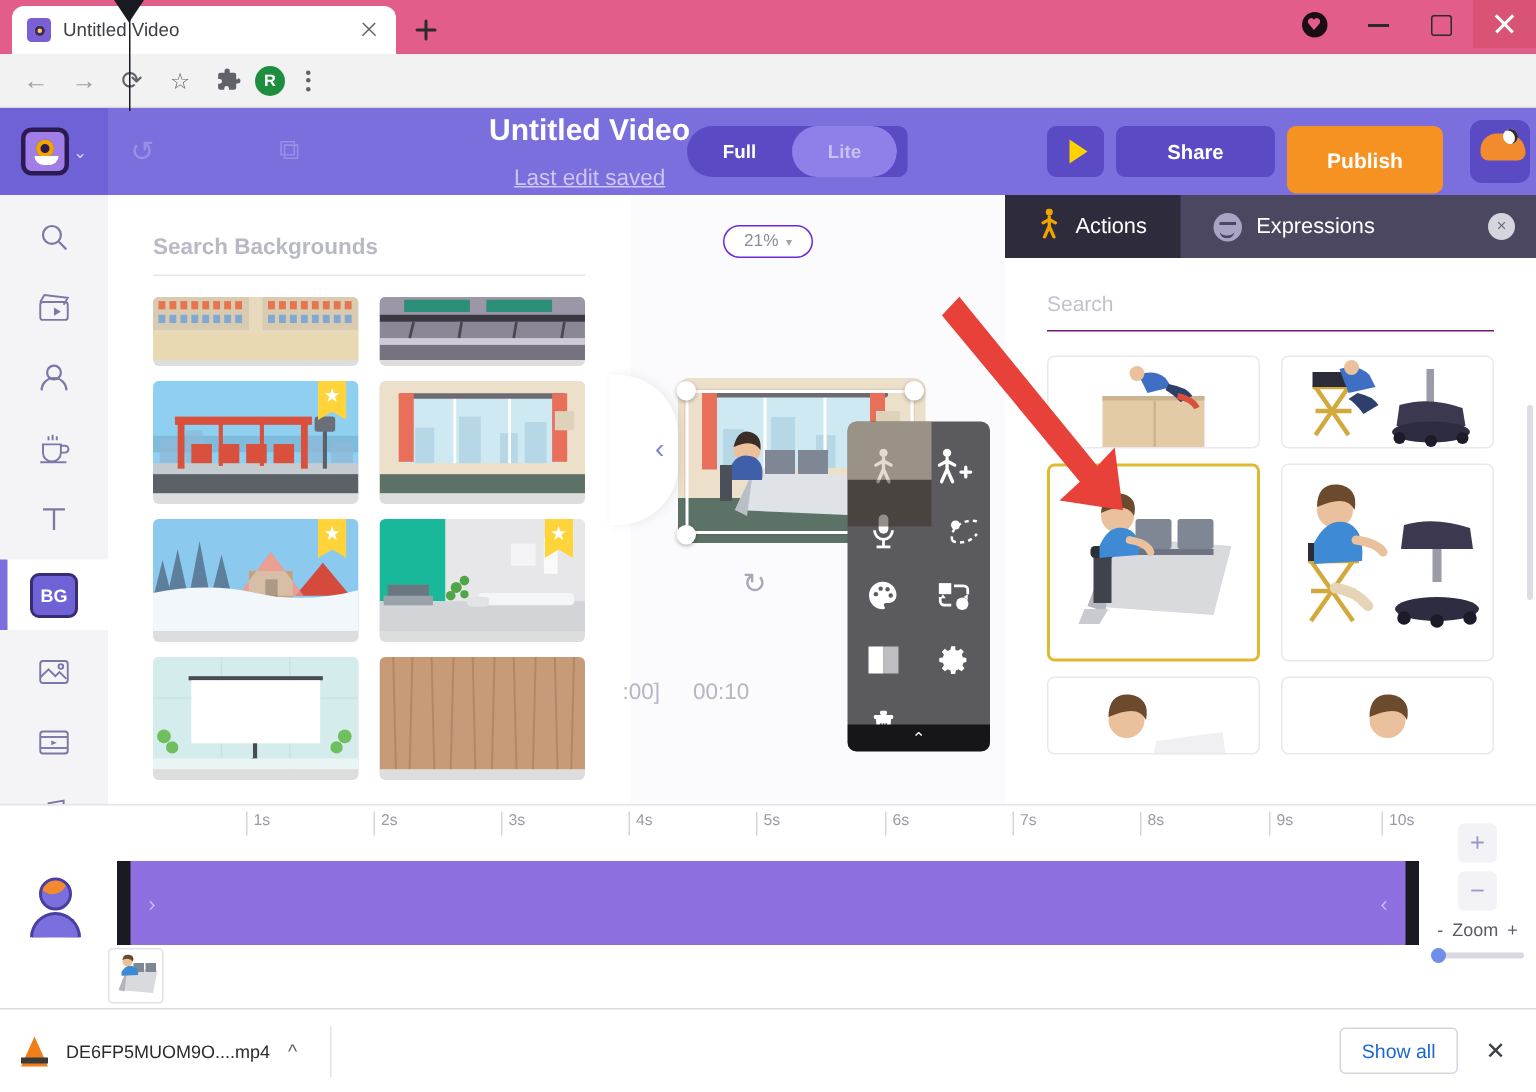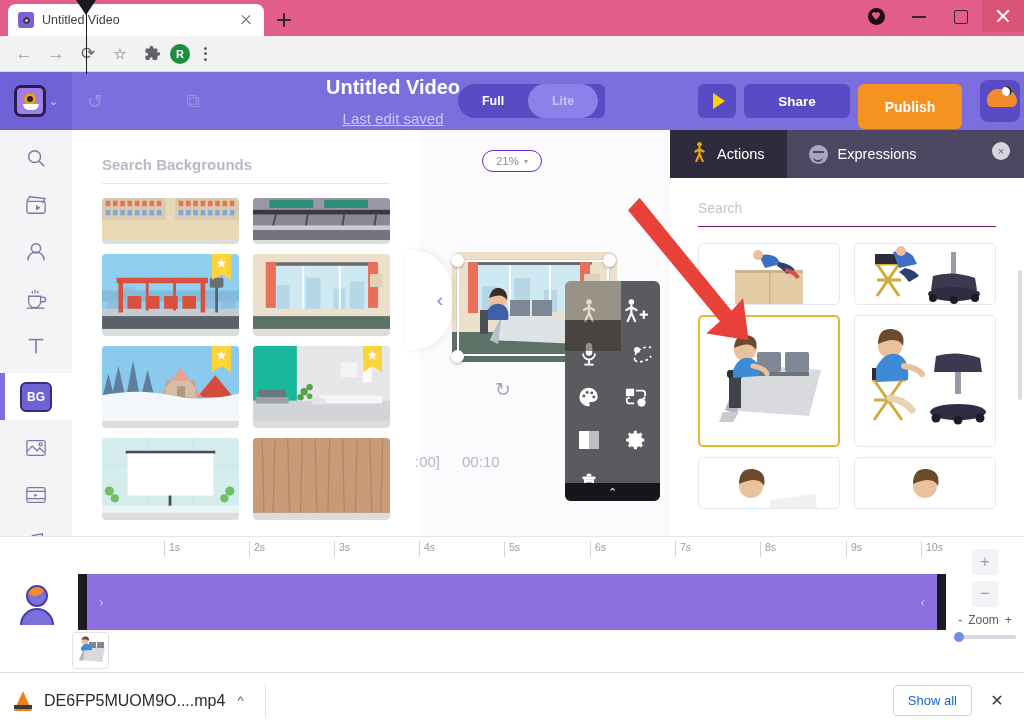--- a/index.html
+++ b/index.html
@@ -306,21 +306,21 @@
     opacity: 0.55;
   }
 
   
   .red-arrow { position: absolute; left: 628px; top: 188px; z-index: 40; pointer-events: none; }
 
   
   .right-panel {
     position: absolute; right: 0; top: 130px; width: 354px; bottom: 192px; background: #fff;
   }
-  .rp-tabs { height: 48px; background: #4b4760; display: flex; align-items: stretch; position: relative; }
+  .rp-tabs { height: 42px; background: #4b4760; display: flex; align-items: stretch; position: relative; }
   .rp-tab {
     display: flex; align-items: center; gap: 10px; padding: 0 22px;
     color: #fff; font-size: 14.5px;
   }
   .rp-tab.active { background: #2e2b3d; }
   .walk-icon { color: #f0a500; font-size: 18px; }
   .smiley {
     width: 19px; height: 19px; border-radius: 50%; background: #a9a3c4;
     position: relative;
   }
@@ -420,21 +420,21 @@
     background: #fff; border-top: 1px solid #dcdce2;
     display: flex; align-items: center; padding: 0 14px; gap: 12px;
   }
   .vlc-icon {
     width: 0; height: 0; border-left: 9px solid transparent; border-right: 9px solid transparent;
     border-bottom: 20px solid #f07f1a; position: relative;
   }
   .vlc-icon::after {
     content: ""; position: absolute; left: -9px; top: 14px; width: 18px; height: 4px; background: #3a3a3a;
   }
-  .dl-name { font-size: 16px; color: #2b2b2b; }
+  .dl-name { font-size: 12px; color: #2b2b2b; }
   .dl-caret { color: #5f6368; font-size: 13px; }
   .dl-sep { width: 1px; height: 34px; background: #e2e2e8; margin-left: 10px; }
   .dl-showall {
     margin-left: auto; border: 1px solid #d5d5dd; border-radius: 4px;
     padding: 7px 14px; font-size: 13px; color: #1967d2; background: #fff;
   }
   .dl-close { width: 26px; text-align: center; color: #3c4043; font-size: 16px; }
 </style>
 </head>
 <body>

